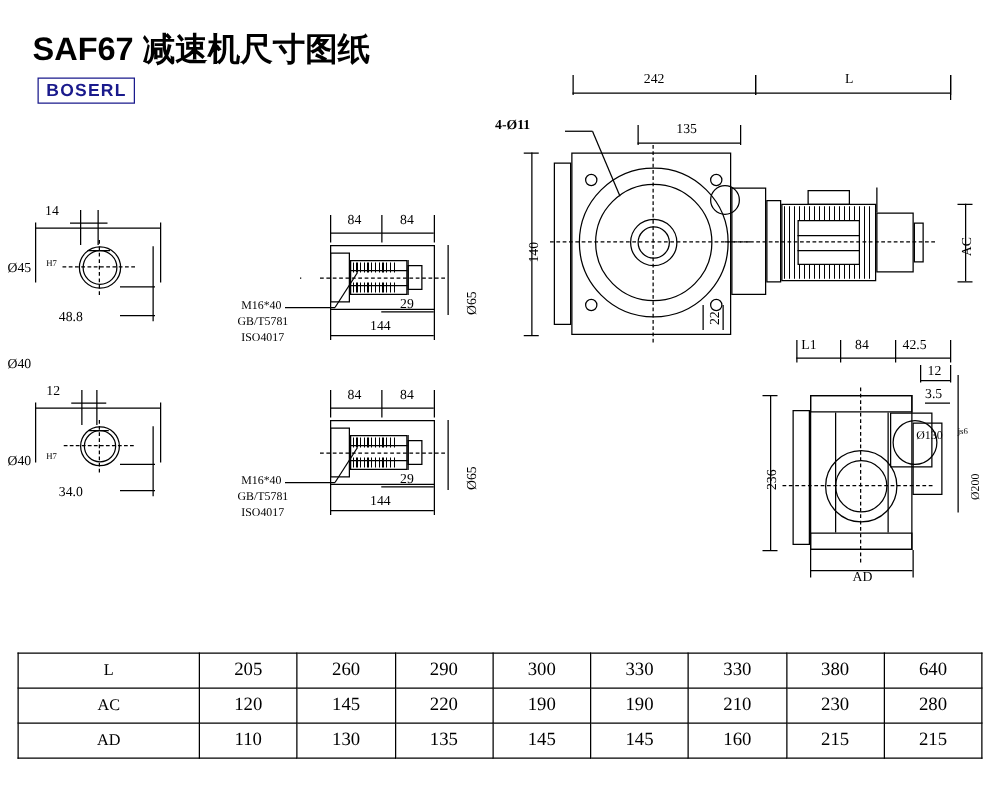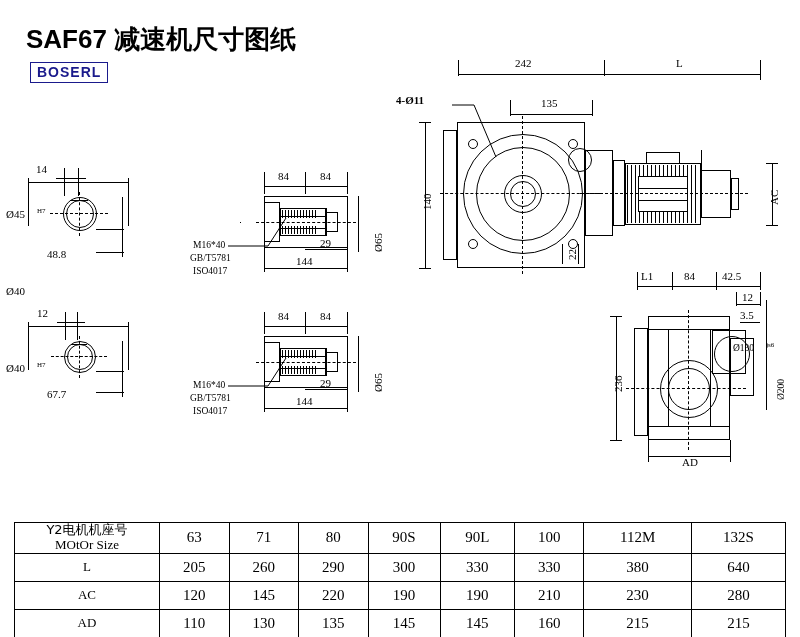--- a/index.html
+++ b/index.html
@@ -121,21 +121,21 @@
 
   <div class="abs" style="left:64px;top:341px;width:30px;height:30px;border:1px solid #000;border-radius:50%;"></div>
   <div class="abs" style="left:67px;top:344px;width:24px;height:24px;border:1px solid #000;border-radius:50%;"></div>
   <div class="ln h" style="left:71px;top:344px;width:16px;"></div>
   <div class="dash-h" style="left:51px;top:356px;width:56px;"></div>
   <div class="dash-v" style="left:79px;top:336px;height:42px;"></div>
 
   <div class="ln v" style="left:122px;top:341px;height:56px;"></div>
   <div class="ln h" style="left:96px;top:371px;width:28px;"></div>
   <div class="ln h" style="left:96px;top:392px;width:28px;"></div>
-  <div class="lbl" style="left:47px;top:388px;">67.7</div>
+  <div class="lbl" style="left:47px;top:388px;">34.0</div>
 
   <div class="lbl" style="left:6px;top:361px;">
     <span>Ø40</span><span class="sup">H7</span>
   </div>
 </div>
 
 <div>
 
   <div class="ln v" style="left:264px;top:172px;height:22px;"></div>
   <div class="ln v" style="left:305px;top:172px;height:22px;"></div>
@@ -337,34 +337,20 @@
   <div class="lbl rot" style="left:612px;top:392px;transform:rotate(-90deg);">236</div>
 
   <div class="ln v" style="left:648px;top:440px;height:22px;"></div>
   <div class="ln v" style="left:730px;top:440px;height:22px;"></div>
   <div class="ln h" style="left:648px;top:456px;width:82px;"></div>
   <div class="lbl" style="left:682px;top:456px;">AD</div>
 </div>
 
 <table id="spec-table">
   <tbody>
-      <tr>
-    <td class="head">
-      <div class="cn">Y2电机机座号</div>
-      <div>MOtOr Size</div>
-    </td>
-    <td>63</td>
-    <td>71</td>
-    <td>80</td>
-    <td>90S</td>
-    <td>90L</td>
-    <td>100</td>
-    <td>112M</td>
-    <td>132S</td>
-  </tr>
   <tr>
     <td class="head">L</td>
     <td>205</td>
     <td>260</td>
     <td>290</td>
     <td>300</td>
     <td>330</td>
     <td>330</td>
     <td>380</td>
     <td>640</td>

